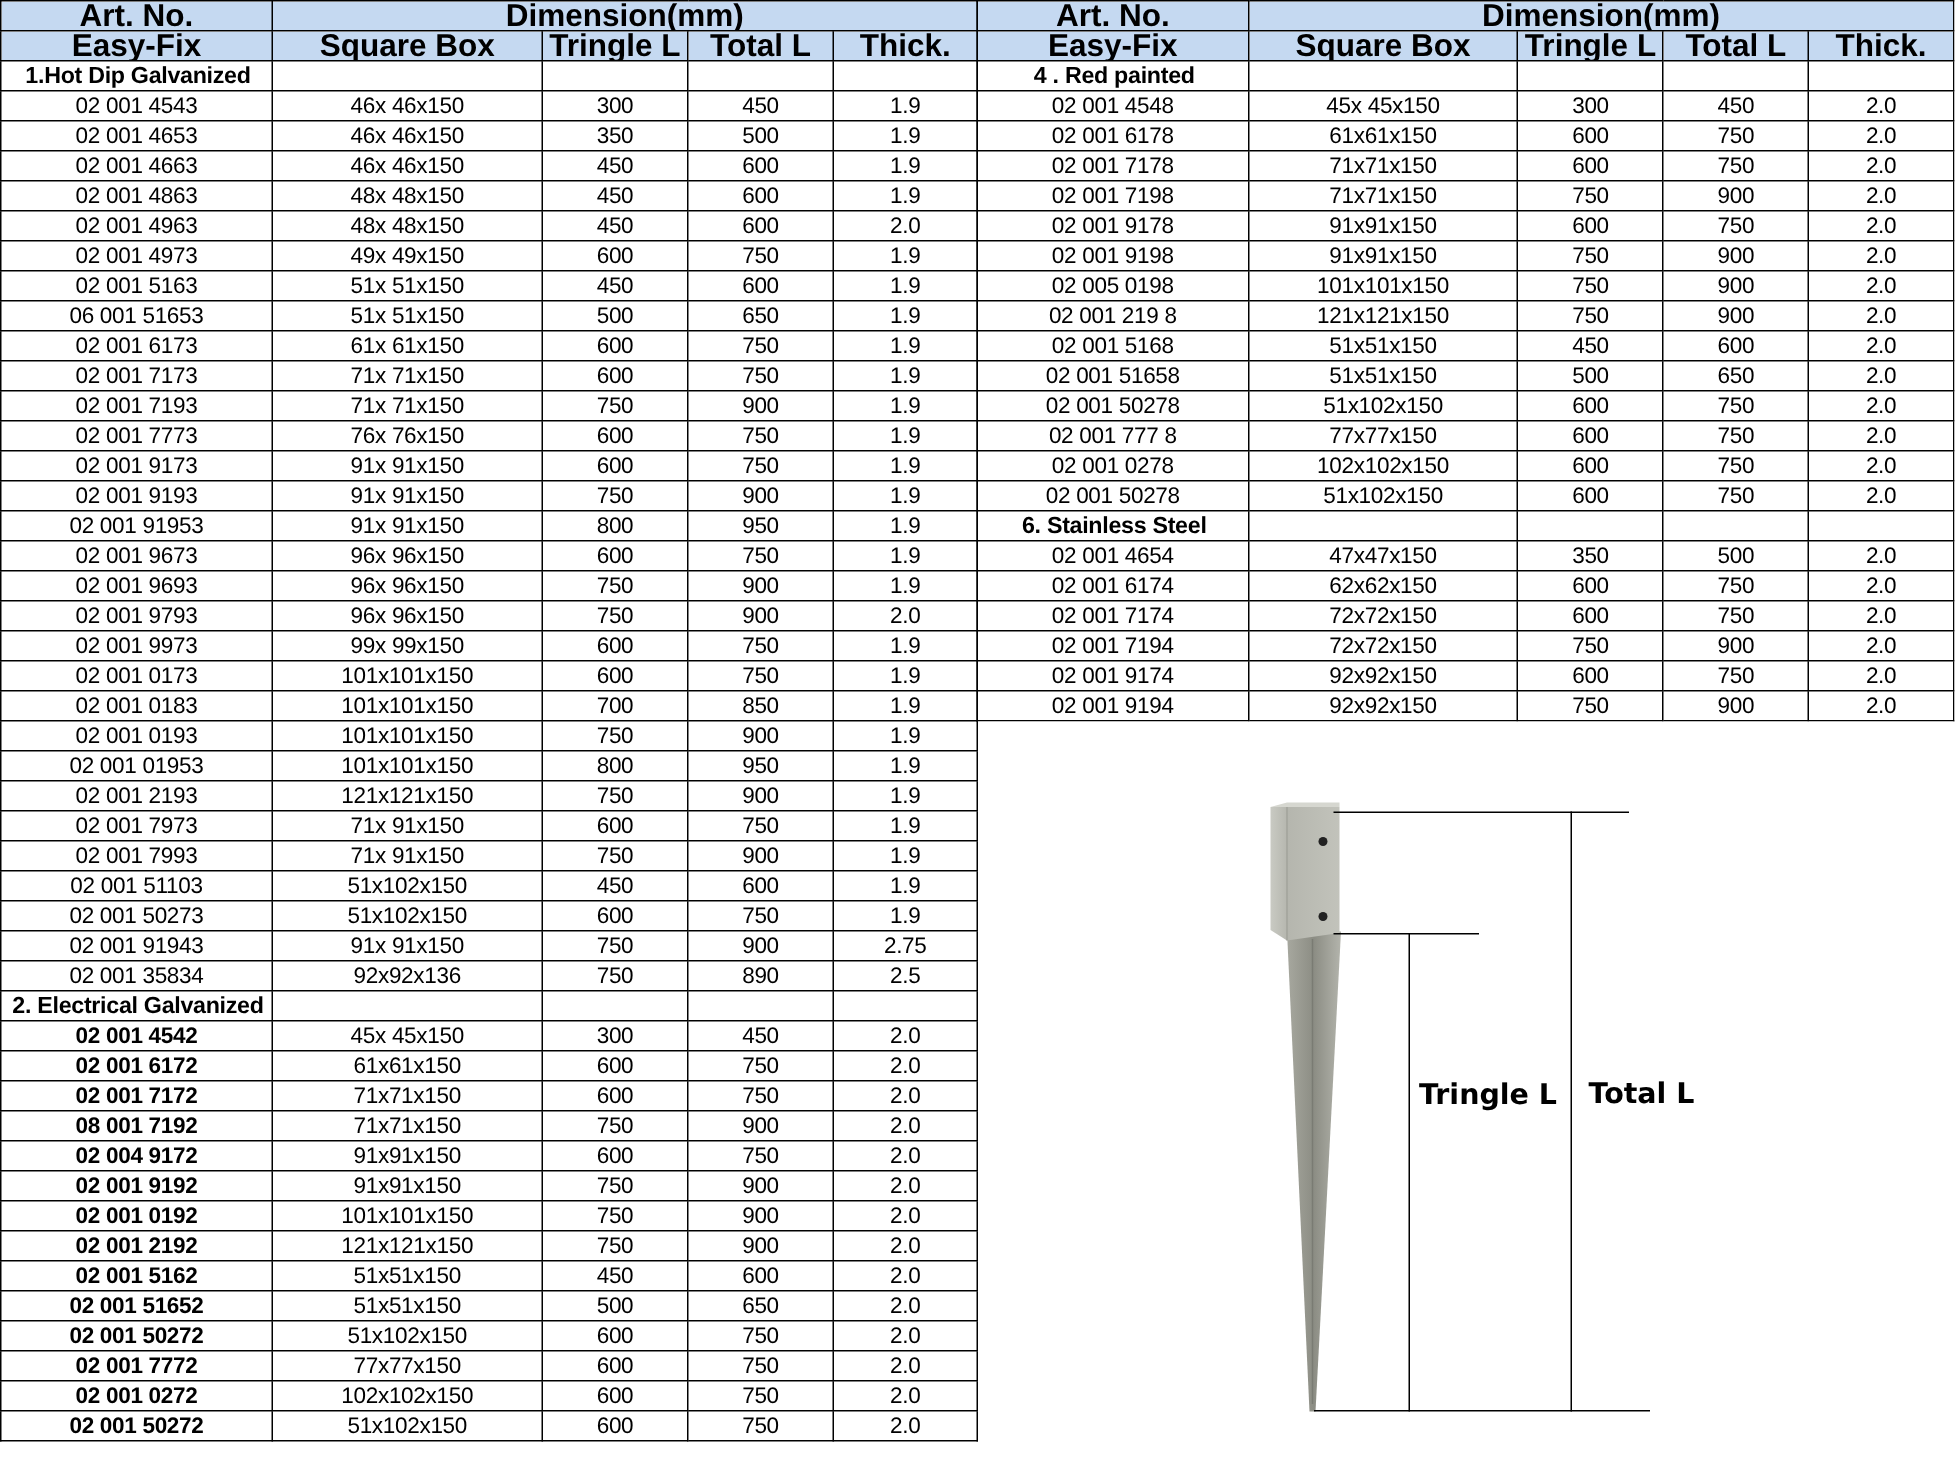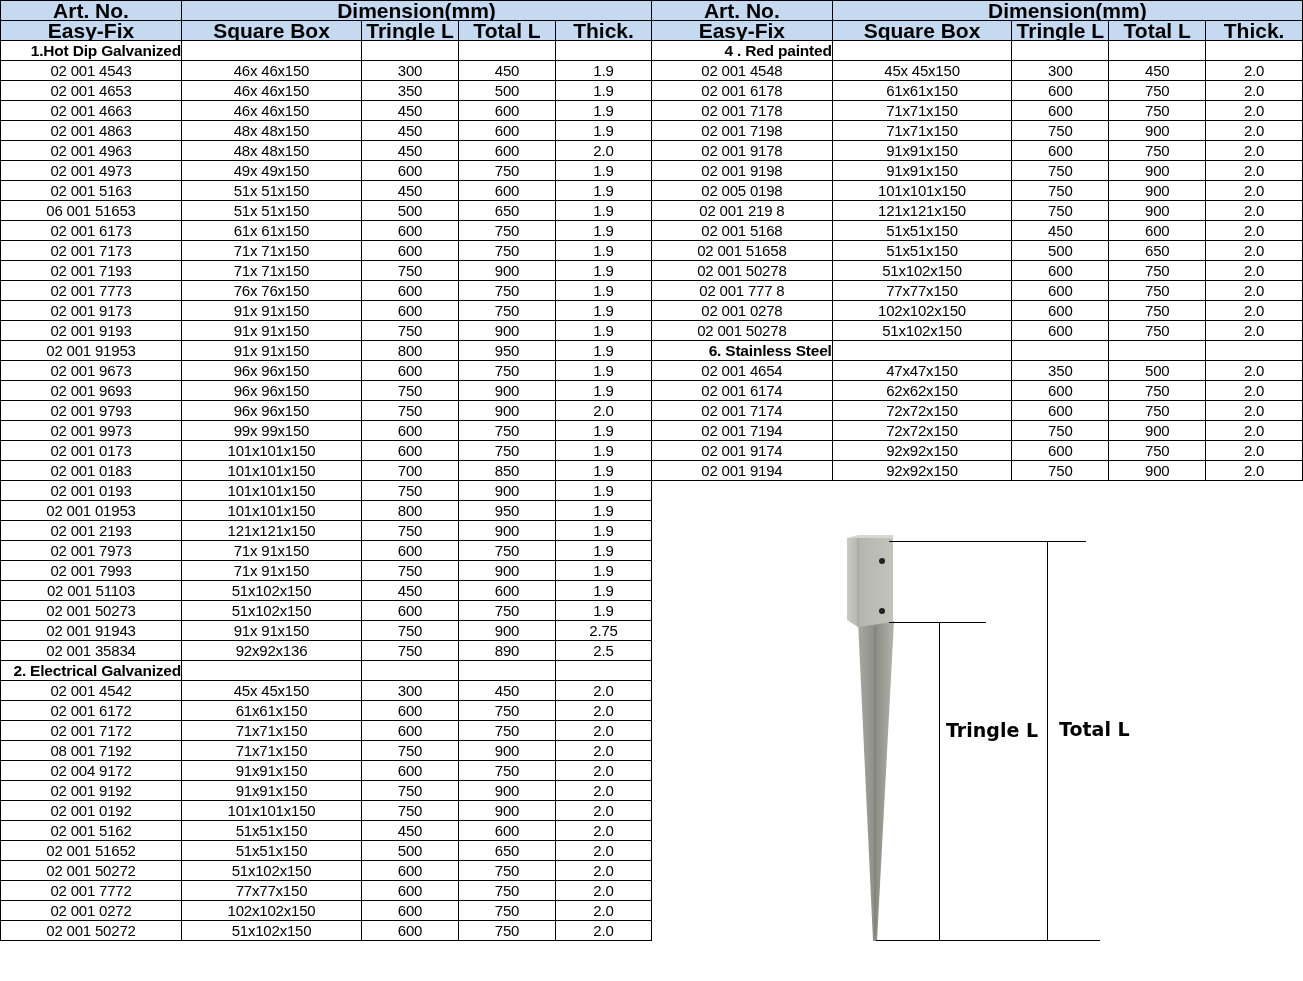--- a/index.html
+++ b/index.html
@@ -4,22 +4,22 @@
 <style>
   html, body { margin:0; padding:0; background:#ffffff; }
   body { width:1303px; height:981px; position:relative; overflow:hidden;
          font-family:"Liberation Sans", sans-serif; color:#000; }
   .tbl { position:absolute; top:0; border-collapse:collapse; table-layout:fixed; }
   .tbl.left { left:0; }
   .tbl.right { left:651px; }
   .tbl td, .tbl th { border:1px solid #000; height:19px; padding:0; font-size:15px;
                      line-height:19px; text-align:center; white-space:nowrap; overflow:hidden; }
   .tbl th { background:#c5d9f1; font-weight:bold; font-size:21px; border-color:#000; }
-  .tbl td.sec { text-align:right; font-weight:bold; padding-left:2px; font-size:15.5px; }
-  .tbl td.bold { font-weight:normal; }
+  .tbl td.sec { text-align:center; font-weight:bold; padding-left:2px; font-size:15.5px; }
+  .tbl td.bold { font-weight:bold; }
   .tbl td { letter-spacing:-0.2px; }
   .diagram { position:absolute; left:652px; top:481px; width:651px; height:500px; background:#fff; }
   .line { position:absolute; background:#000; }
   .lbl { position:absolute; font-weight:bold; font-size:19px; font-family:"DejaVu Sans", sans-serif; }
 </style>
 </head>
 <body>
 
 <table class="tbl left">
   <colgroup>
@@ -305,20 +305,27 @@
       <tr>
         <td class="bold">02 001 9192</td>
         <td>91x91x150</td>
         <td>750</td>
         <td>900</td>
         <td>2.0</td>
       </tr>
       <tr>
         <td class="bold">02 001 0192</td>
         <td>101x101x150</td>
+        <td>750</td>
+        <td>900</td>
+        <td>2.0</td>
+      </tr>
+      <tr>
+        <td class="bold">02 001 2192</td>
+        <td>121x121x150</td>
         <td>750</td>
         <td>900</td>
         <td>2.0</td>
       </tr>
       <tr>
         <td class="bold">02 001 5162</td>
         <td>51x51x150</td>
         <td>450</td>
         <td>600</td>
         <td>2.0</td>

